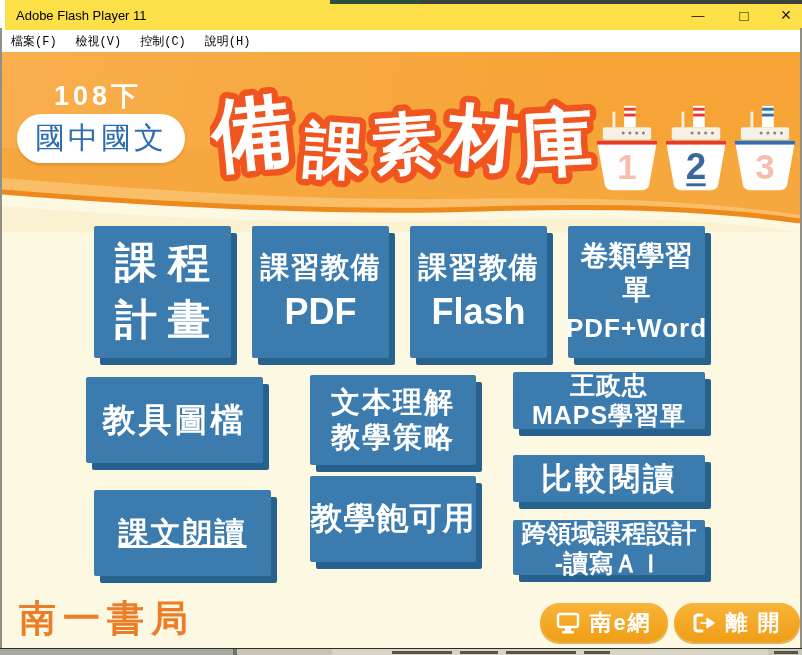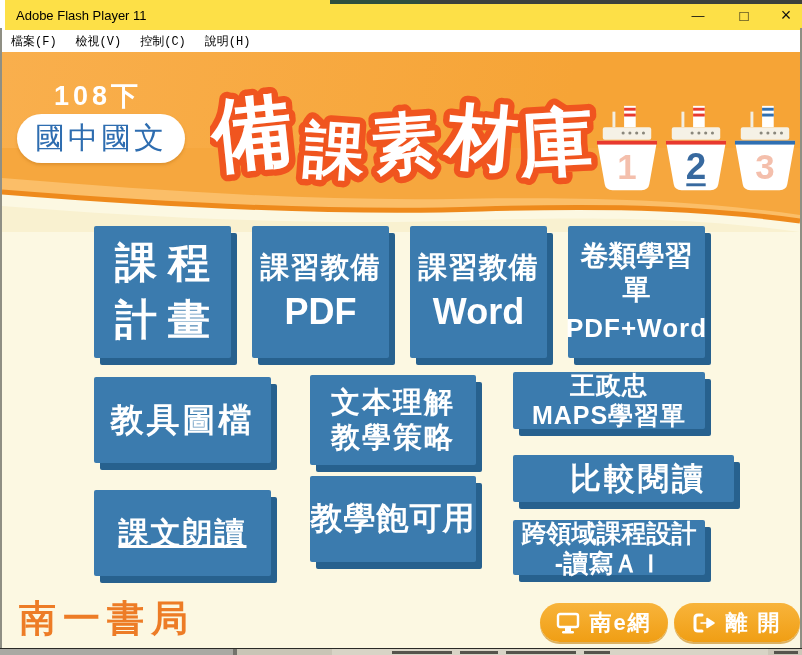--- a/index.html
+++ b/index.html
@@ -50,24 +50,24 @@
     color:#ffffff;font-weight:bold;text-align:center;cursor:pointer;line-height:1.22;
   }
   .tile-1{left:92px;top:174px;width:137px;height:132px;font-size:42px;letter-spacing:11px;line-height:1.35;text-indent:11px;}
   .tile-2{left:250px;top:174px;width:137px;height:132px;}
   .tile-3{left:408px;top:174px;width:137px;height:132px;}
   .tile-4{left:566px;top:174px;width:137px;height:132px;}
   .tile-2 .l1,.tile-3 .l1{font-size:29px;letter-spacing:1px;}
   .tile-2 .l2,.tile-3 .l2{font-size:36px;margin-top:4px;}
   .tile-4 .l1{font-size:28px;}
   .tile-4 .l2{font-size:26px;margin-top:6px;letter-spacing:1px;}
-  .tile-5{left:92px;top:325px;width:177px;height:86px;font-size:33px;letter-spacing:3px;}
+  .tile-5{left:84px;top:325px;width:177px;height:86px;font-size:33px;letter-spacing:3px;}
   .tile-6{left:308px;top:323px;width:166px;height:90px;font-size:29px;letter-spacing:2px;}
   .tile-7{left:511px;top:320px;width:192px;height:57px;font-size:25px;letter-spacing:1px;line-height:1.18;}
-  .tile-8{left:511px;top:403px;width:192px;height:47px;font-size:31px;letter-spacing:3px;padding-left:29px;}
+  .tile-8{left:511px;top:403px;width:192px;height:47px;font-size:31px;letter-spacing:3px;}
   .tile-9{left:92px;top:438px;width:177px;height:86px;font-size:30px;letter-spacing:2px;text-decoration:underline;}
   .tile-10{left:308px;top:424px;width:166px;height:86px;font-size:32px;letter-spacing:1px;}
   .tile-11{left:511px;top:468px;width:192px;height:55px;font-size:25px;line-height:1.2;}
 
   
   .brand{position:absolute;left:17px;top:542px;font-size:37px;font-weight:bold;color:#ED7C26;letter-spacing:7px;font-family:"Liberation Serif",serif;}
   .pill-btn{
     position:absolute;top:551px;height:39px;border-radius:21px;
     background:linear-gradient(#F8B43B,#F09E14);
     display:flex;align-items:center;justify-content:center;gap:9px;
@@ -193,21 +193,21 @@
     <div class="tile tile-1">
       <span class="l1">課程</span>
       <span class="l2">計畫</span>
     </div>
     <div class="tile tile-2">
       <span class="l1">課習教備</span>
       <span class="l2">PDF</span>
     </div>
     <div class="tile tile-3">
       <span class="l1">課習教備</span>
-      <span class="l2">Word</span>
+      <span class="l2">Flash</span>
     </div>
     <div class="tile tile-4">
       <span class="l1">卷類學習單</span>
       <span class="l2">PDF+Word</span>
     </div>
     <div class="tile tile-5">
       <span class="l1">教具圖檔</span>
     </div>
     <div class="tile tile-6">
       <span class="l1">文本理解</span>

